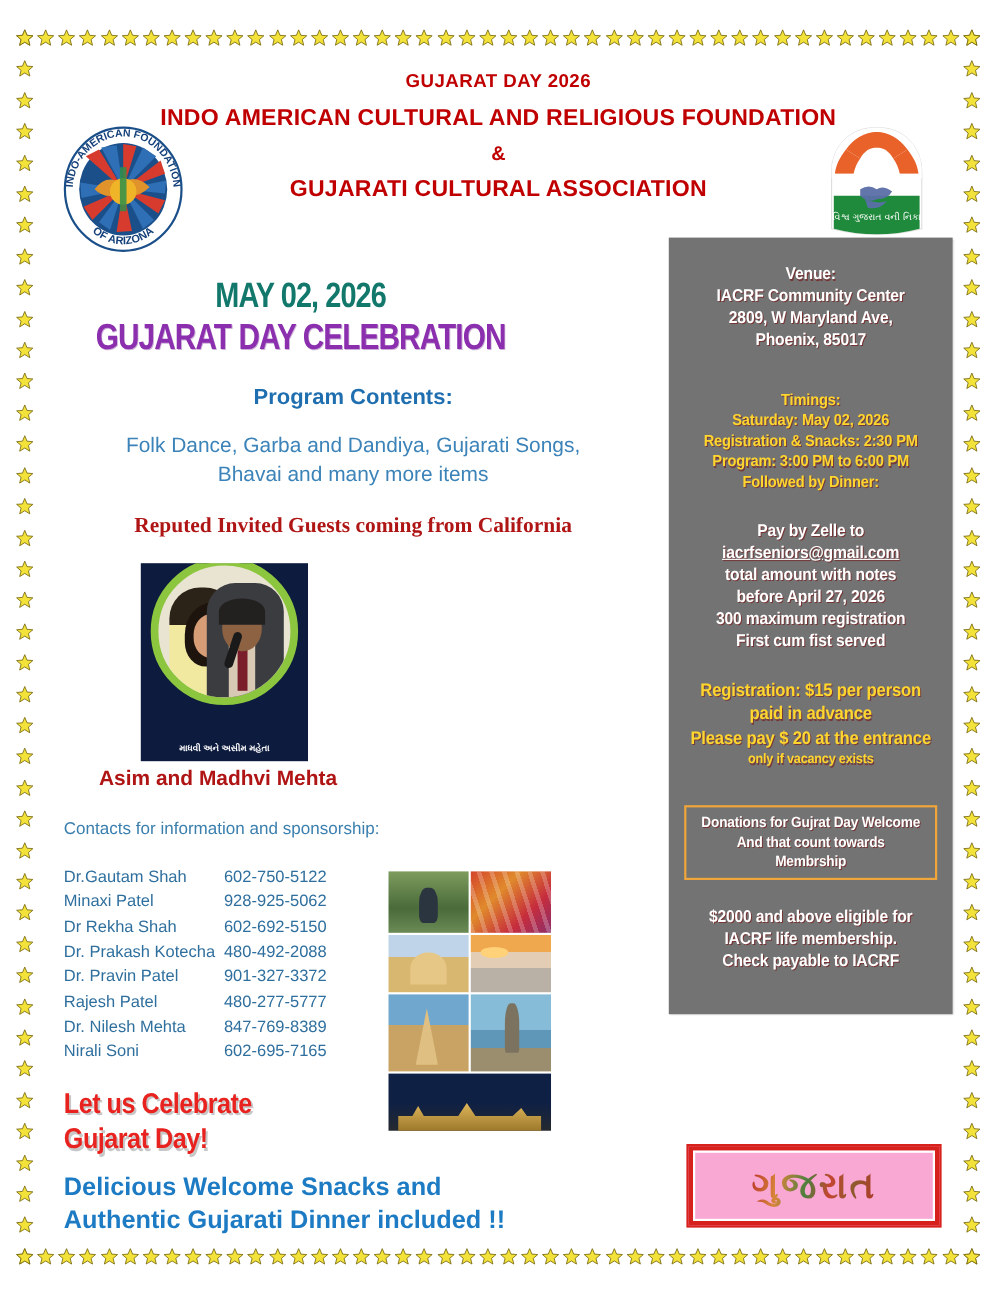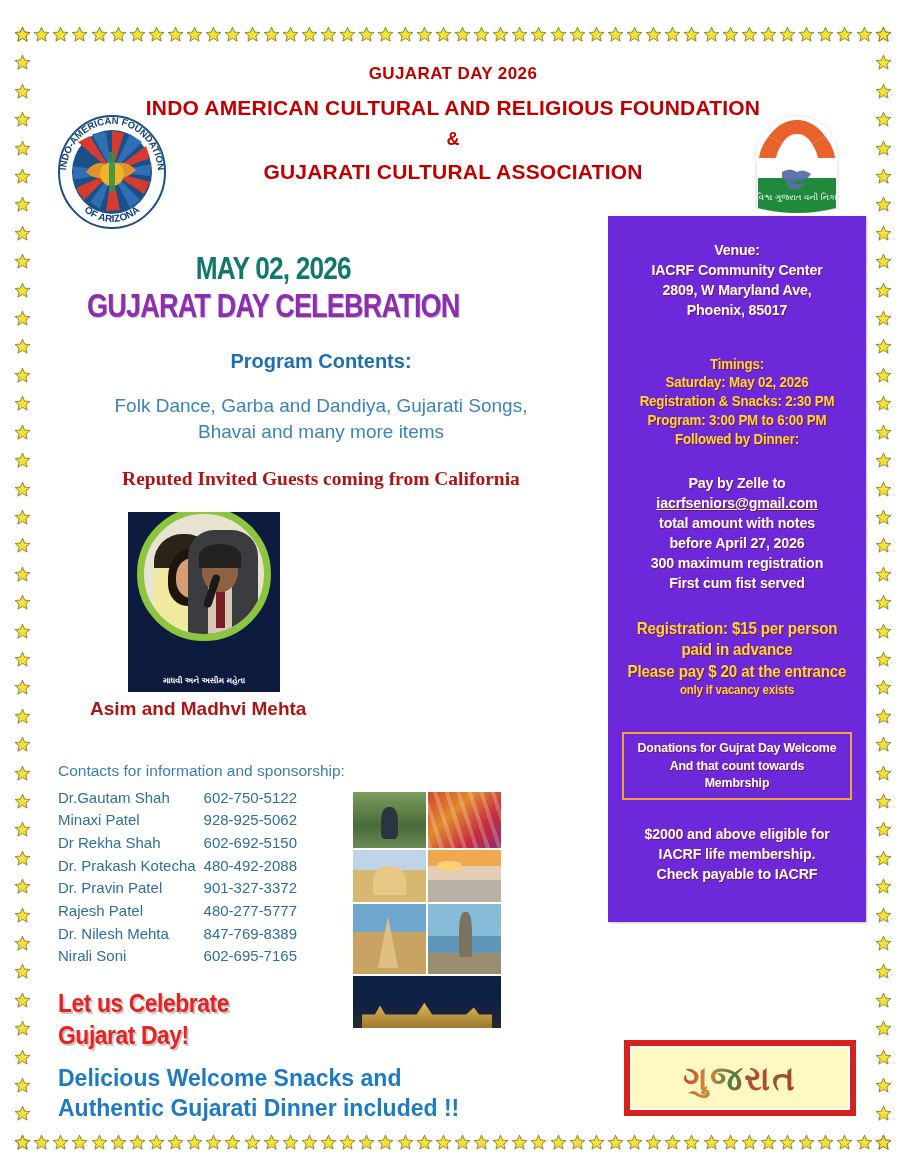--- a/index.html
+++ b/index.html
@@ -172,21 +172,21 @@
     font-weight: bold;
   }
   .guest-name {
     position: absolute; left: 90px; top: 698px;
     color: #b01515; font-weight: bold; font-size: 19px; z-index: 6;
   }
 
   
   .contacts-head {
     position: absolute; left: 58px; top: 745px;
-    color: #3b7fae; font-size: 15.5px; z-index: 5; margin-top: 17px;
+    color: #3b7fae; font-size: 15.5px; z-index: 5;
   }
   .contacts-table {
     position: absolute; left: 58px; top: 786px; z-index: 5;
     border-collapse: collapse;
   }
   .contacts-table td {
     color: #2f6f9e; font-size: 15px; padding: 1.6px 0; line-height: 1.3;
   }
   .contacts-table td.name { padding-right: 8px; white-space: nowrap; }
   .contacts-table td.phone { white-space: nowrap; }
@@ -224,21 +224,21 @@
     text-shadow: 2px 2px 0 rgba(130,130,130,.45);
   }
   .snacks {
     position: absolute; left: 58px; top: 1064px; z-index: 5;
     color: #1d7bc4; font-weight: bold; font-size: 23px; line-height: 1.3;
   }
 
   
   .red-box {
     position: absolute; left: 608px; top: 216px; width: 258px; height: 706px;
-    background: #6d28d9; z-index: 5;
+    background: #737373; z-index: 5;
     padding: 14px 10px 24px;
     text-align: center;
     box-shadow: 1px 1px 2px rgba(0,0,0,.25);
   }
   .rb-line { line-height: 1.3; }
   .rb-white {
     color: #ffffff; font-weight: bold; font-size: 15.5px;
     transform: scaleX(.92); transform-origin: center;
     text-shadow: 1px 1px 0 rgba(120,0,0,.55);
     letter-spacing: -.2px;
@@ -258,21 +258,21 @@
   .venue-block { margin-top: 10px; }
   .donation-box {
     border: 2px solid #f0a63a;
     margin: 0 4px;
     padding: 5px 3px 6px;
   }
 
   
   .guj-box {
     position: absolute; left: 626px; top: 1042px; width: 228px; height: 72px;
-    background: #fef9c3;
+    background: #f9a8d4;
     border: 4px solid #d6211c;
     outline: 2px solid #ffffff;
     outline-offset: -6px;
     z-index: 5;
     display: flex; align-items: center; justify-content: center;
     box-shadow: 0 0 0 2px #d6211c;
   }
   .guj-word {
     font-size: 34px; font-weight: bold; letter-spacing: 2px;
     background: linear-gradient(100deg,#b8342a 0%,#d8863a 22%,#4c7f3e 44%,#c4452f 62%,#8e5a2e 80%,#b8342a 100%);

